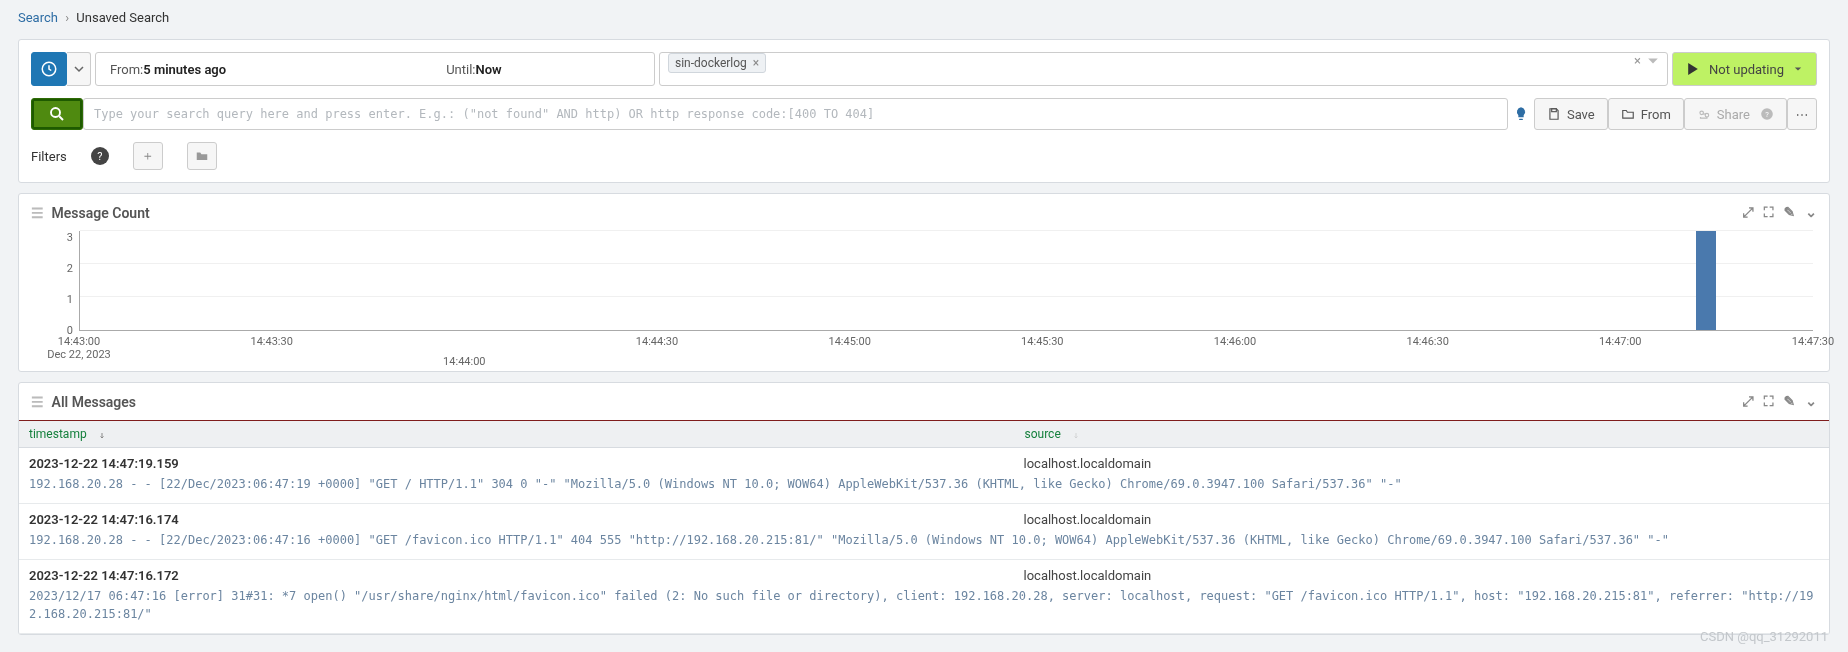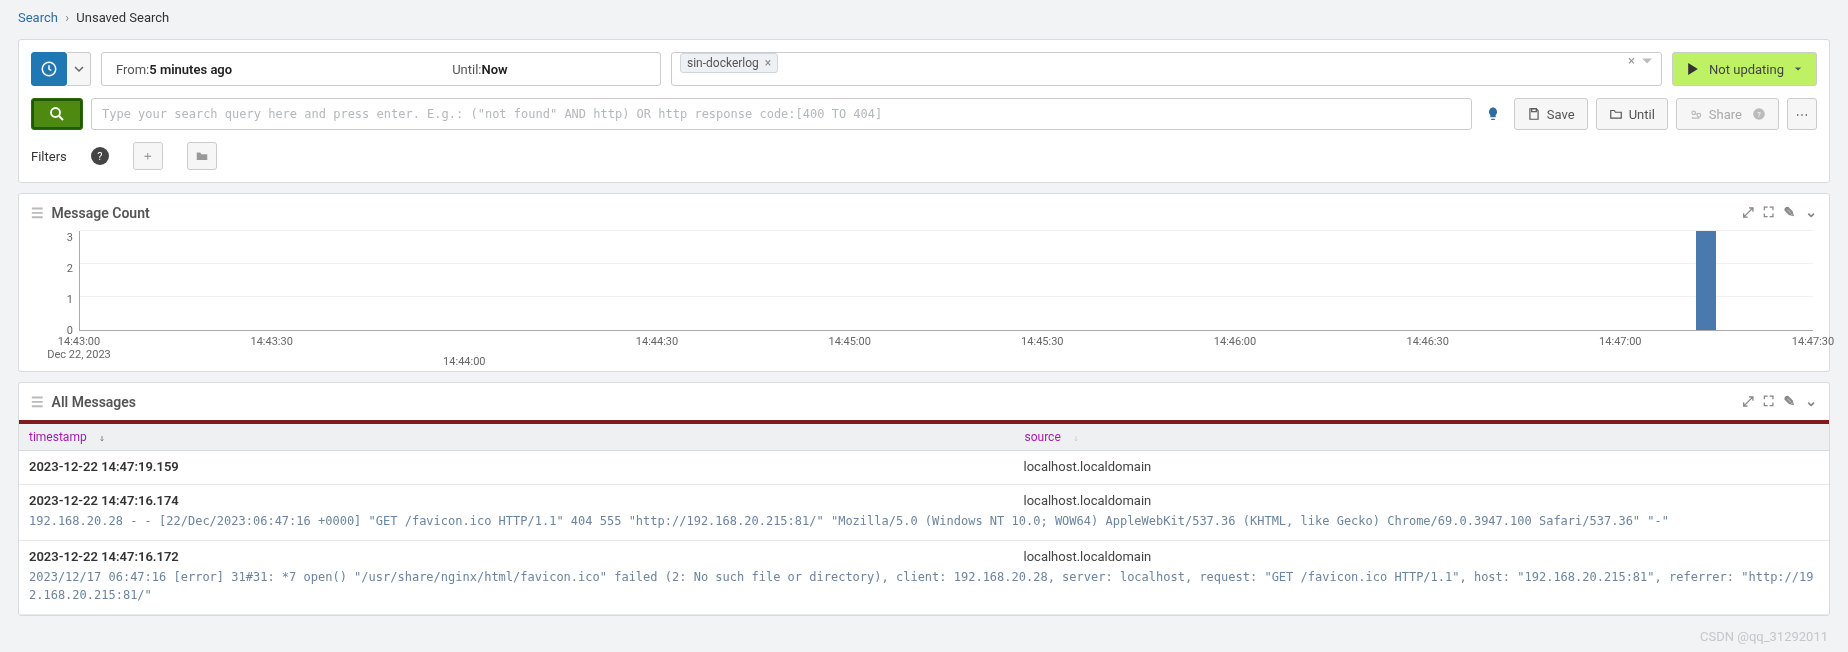--- a/index.html
+++ b/index.html
@@ -3,36 +3,36 @@
 <meta charset="utf-8">
 <style>
   *{box-sizing:border-box;margin:0;padding:0;font-family:-apple-system,BlinkMacSystemFont,"Segoe UI",Roboto,Arial,sans-serif}
   body{background:#f1f3f5;color:#333;font-size:13px}
   .page{padding:0 18px 18px 18px}
   .crumbs{padding:10px 0 14px 0;font-size:13px;color:#333}
   .crumbs a{color:#2e6da4;text-decoration:none}
   .sep{margin:0 4px;color:#888}
   .box{background:#fff;border:1px solid #d7dbe0;border-radius:3px;margin-bottom:10px}
   
-  .row1{display:flex;align-items:stretch;gap:10px;padding:12px}
+  .row1{display:flex;align-items:stretch;gap:4px;padding:12px}
   .time-btn{display:flex;align-items:center;background:#1f77b4;border:1px solid #1f77b4;border-radius:3px}
   .time-btn .clock{width:34px;height:32px;display:flex;align-items:center;justify-content:center;color:#fff;font-size:16px}
   .caret-btn{width:24px;height:34px;border:1px solid #ccc;border-left:none;border-radius:0 3px 3px 0;background:#f6f6f6;display:flex;align-items:center;justify-content:center;color:#666}
   .time-range{flex:0 0 auto;display:flex;align-items:center;border:1px solid #ccc;border-radius:3px;background:#fff;height:34px;padding:0 14px;min-width:560px}
   .time-range .lbl{color:#555}
   .time-range b{color:#222;font-weight:600}
   .time-range .spacer{width:220px}
   .stream-box{flex:1;display:flex;align-items:flex-start;border:1px solid #ccc;border-radius:3px;height:34px;padding:0 8px;gap:6px}
   .chip{display:inline-flex;align-items:center;background:#eef1f4;border:1px solid #d0d6dc;border-radius:3px;padding:2px 6px;font-size:12px;color:#555;gap:6px}
   .chip .x{color:#888;cursor:pointer}
   .stream-box .end{margin-left:auto;display:flex;align-items:center;gap:6px;color:#999}
   .updating{border:1px solid #ccc;border-radius:3px;background:#bef264;height:34px;display:flex;align-items:center;gap:10px;padding:0 14px;color:#444}
   .updating .play{color:#333}
   
-  .row2{display:flex;align-items:center;gap:8px;padding:0 12px 12px 12px}
+  .row2{display:flex;align-items:center;padding:0 12px 12px 12px}
   .search-btn{width:52px;height:32px;border-radius:3px;background:#4f8a10;border:1px solid #2e6b06;display:flex;align-items:center;justify-content:center;color:#fff;outline:2px solid #1e5a00;outline-offset:-3px}
   .query{flex:1;height:32px;border:1px solid #ccc;border-radius:3px;padding:0 10px;font-family:"SFMono-Regular",Consolas,Menlo,monospace;font-size:12px;color:#333}
   .query::placeholder{color:#b3b8bd}
   .bulb{width:26px;display:flex;justify-content:center;color:#2e6da4}
   .rowbtn{height:32px;border:1px solid #ccc;background:#f6f6f6;border-radius:3px;display:flex;align-items:center;gap:6px;padding:0 12px;color:#555}
   .rowbtn.dis{color:#aaa}
   .more{width:30px;justify-content:center}
   
   .row3{display:flex;align-items:center;gap:24px;padding:0 12px 12px 12px;color:#333}
   .badge{display:inline-flex;width:18px;height:18px;border-radius:50%;background:#444;color:#fff;align-items:center;justify-content:center;font-size:11px}
@@ -44,21 +44,21 @@
   
   .chart{position:relative;height:140px;padding:0 16px 0 60px}
   .yaxis{position:absolute;left:26px;top:0;bottom:34px;width:28px;display:flex;flex-direction:column;justify-content:space-between;text-align:right;color:#666;font-size:11px}
   .plot{position:relative;height:100px;border-left:1px solid #aaa;border-bottom:1px solid #aaa}
   .plot .grid{position:absolute;left:0;right:0;border-top:1px solid #f0f0f0}
   .plot .bar{position:absolute;bottom:0;width:20px;background:#4a79ad}
   .xaxis{position:relative;height:34px}
   .xtick{position:absolute;top:4px;transform:translateX(-50%);color:#666;font-size:11px;text-align:center;white-space:nowrap}
   .xtick .sub{color:#666;font-size:11px}
   
-  .thead{display:flex;background:#eef0f2;border-top:4px solid #7f1d1d;border-bottom:1px solid #d7dbe0;font-size:12px;color:#a21caf}
+  .thead{display:flex;background:#eef0f2;border-top:1px solid #7f1d1d;border-bottom:1px solid #d7dbe0;font-size:12px;color:#15803d}
   .thead .col{padding:6px 10px;display:flex;align-items:center;gap:6px}
   .col.ts{width:55%}
   .col.src{width:45%}
   .msg{border-bottom:1px solid #e7eaec;padding:8px 10px 10px 10px}
   .mhead{display:flex;font-weight:600;color:#333;font-size:13px}
   .mhead .s{margin-left:auto;width:45%;padding-left:10px;font-weight:400;color:#444}
   .mbody{font-family:"SFMono-Regular",Consolas,Menlo,monospace;font-size:12px;color:#6b85a0;padding-top:4px;word-break:break-all;line-height:1.5}
   .watermark{position:fixed;right:20px;bottom:8px;color:#c3c7cb;font-size:13px}
   svg{display:block}
 </style>
@@ -152,21 +152,21 @@
             </svg>
         </span>
         <span>Save</span>
       </div>
       <div class="rowbtn">
         <span>
           <svg width="14" height="14" viewBox="0 0 24 24" fill="none" stroke="#555" stroke-width="2">
               <path d="M3 6h6l2 3h10v10H3z"></path>
             </svg>
         </span>
-        <span>Until</span>
+        <span>From</span>
       </div>
       <div class="rowbtn dis">
         <span>
           <svg width="14" height="14" viewBox="0 0 24 24" fill="none" stroke="#bbb" stroke-width="2">
               <circle cx="8" cy="10" r="3"></circle>
               <circle cx="17" cy="14" r="3"></circle>
               <path d="M10 12h5"></path>
               <path d="M17 17v2H6v-2"></path>
             </svg>
         </span>
@@ -289,20 +289,21 @@
             </svg>
         </span>
       </div>
     </div>
     <div id="msgs">
         <div class="msg">
           <div class="mhead">
             <span>2023-12-22 14:47:19.159</span>
             <span class="s">localhost.localdomain</span>
           </div>
+          <div class="mbody">192.168.20.28 - - [22/Dec/2023:06:47:19 +0000] "GET / HTTP/1.1" 304 0 "-" "Mozilla/5.0 (Windows NT 10.0; WOW64) AppleWebKit/537.36 (KHTML, like Gecko) Chrome/69.0.3947.100 Safari/537.36" "-"</div>
         </div>
         <div class="msg">
           <div class="mhead">
             <span>2023-12-22 14:47:16.174</span>
             <span class="s">localhost.localdomain</span>
           </div>
           <div class="mbody">192.168.20.28 - - [22/Dec/2023:06:47:16 +0000] "GET /favicon.ico HTTP/1.1" 404 555 "http://192.168.20.215:81/" "Mozilla/5.0 (Windows NT 10.0; WOW64) AppleWebKit/537.36 (KHTML, like Gecko) Chrome/69.0.3947.100 Safari/537.36" "-"</div>
         </div>
         <div class="msg">
           <div class="mhead">

